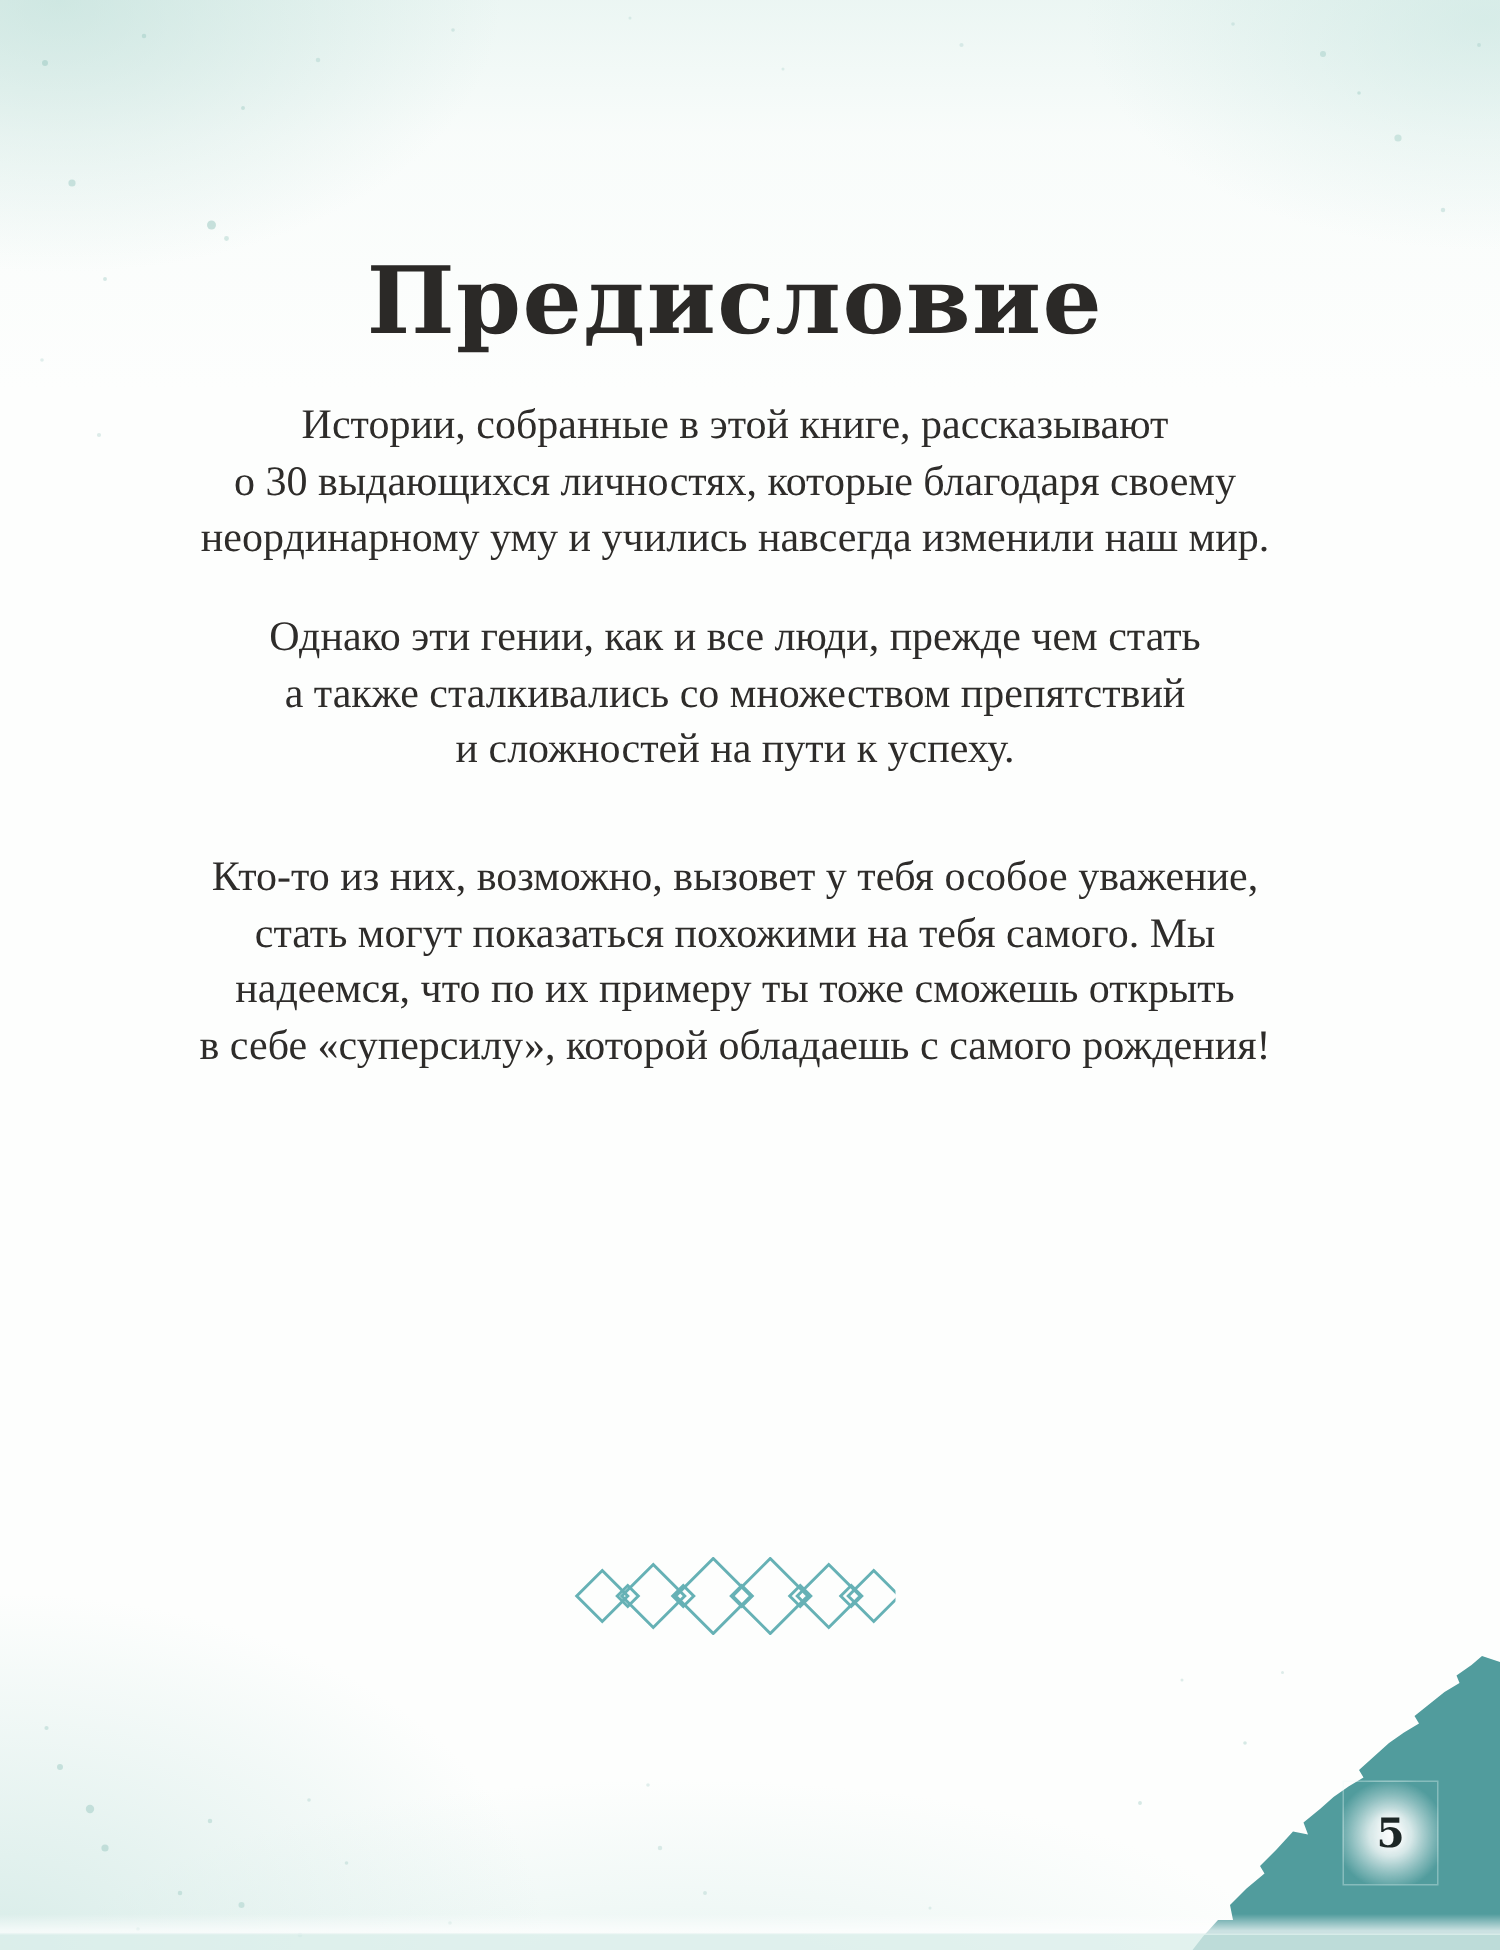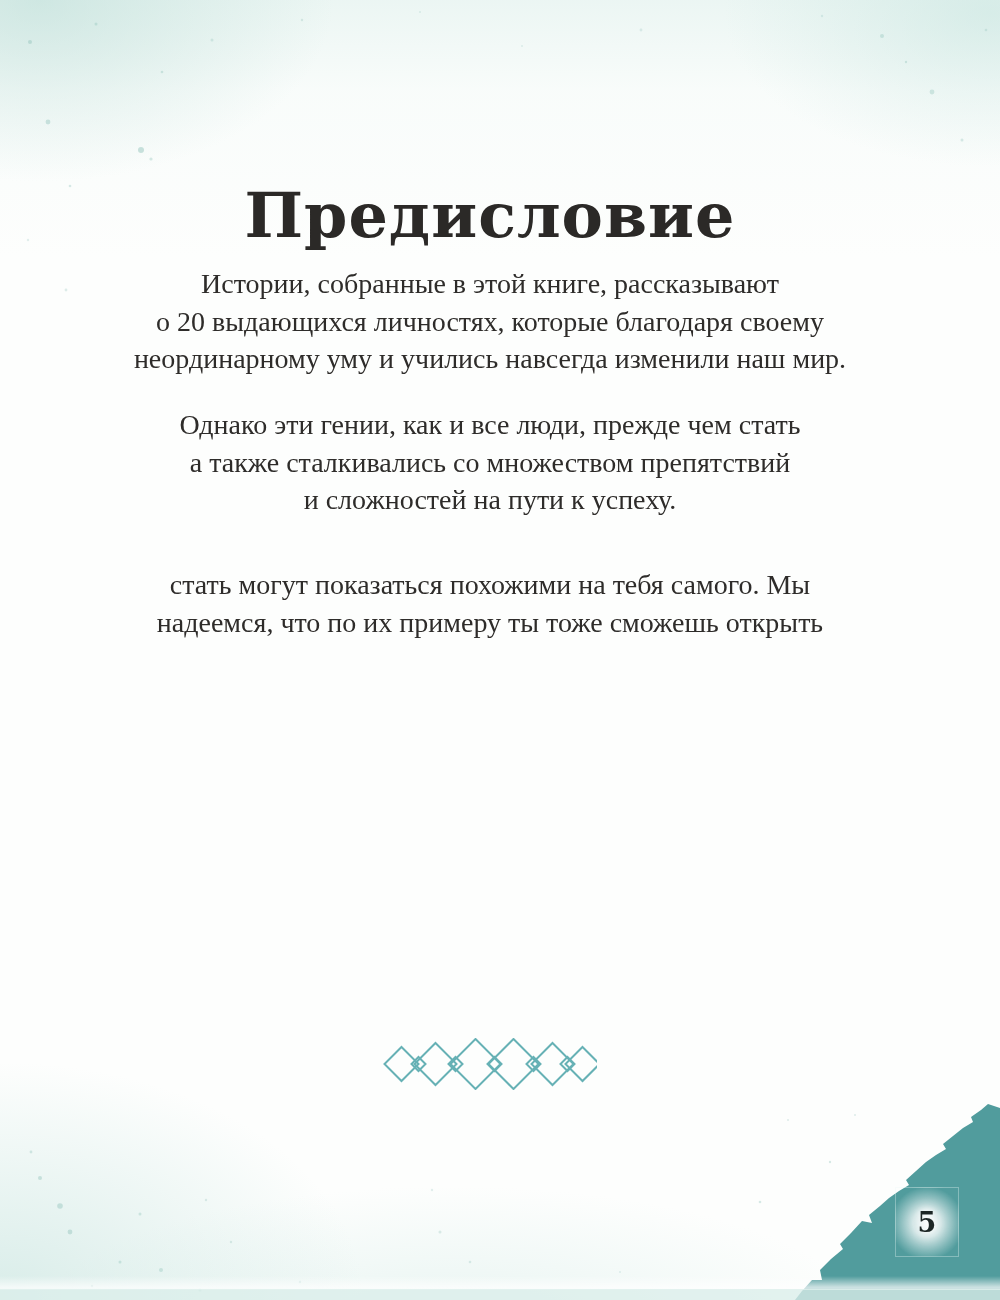--- a/index.html
+++ b/index.html
@@ -14,21 +14,21 @@
       radial-gradient(ellipse 520px 340px at 0% 100%, rgba(186,222,216,0.55), rgba(186,222,216,0) 70%),
       radial-gradient(ellipse 600px 200px at 45% 102%,rgba(205,232,227,0.45), rgba(205,232,227,0) 70%),
       linear-gradient(180deg, rgba(214,236,231,0.45) 0%, rgba(235,246,243,0.25) 7%, rgba(255,255,255,0) 20%),
       #fdfefd;
     font-family: "Liberation Serif", serif;
   }
   .speckles { position: absolute; inset: 0; pointer-events: none; }
 
   .title {
     position: absolute;
-    top: 137px;
+    top: 122px;
     left: 0;
     width: 980px;
     text-align: center;
     font-family: "DejaVu Serif", serif;
     font-size: 62px;
     font-weight: 600;
     letter-spacing: 1px;
     color: #2b2927;
   }
   .paragraphs {
@@ -146,33 +146,35 @@
         <circle cx="788" cy="1120" r="1" opacity="0.25"></circle>
       <circle cx="760" cy="1202" r="1.3" opacity="0.3"></circle>
         <circle cx="855" cy="1115" r="1" opacity="0.25"></circle>
     </g>
   </svg>
 
   <h1 class="title">Предисловие</h1>
 
   <div class="paragraphs p1">
     <div class="text-line">Истории, собранные в этой книге, рассказывают</div>
-    <div class="text-line">о 20 выдающихся личностях, которые благодаря своему</div>
+    <div class="text-line">о 30 выдающихся личностях, которые благодаря своему</div>
     <div class="text-line">неординарному уму и учились навсегда изменили наш мир.</div>
   </div>
 
   <div class="paragraphs p2">
     <div class="text-line">Однако эти гении, как и все люди, прежде чем стать</div>
     <div class="text-line">а также сталкивались со множеством препятствий</div>
     <div class="text-line">и сложностей на пути к успеху.</div>
   </div>
 
   <div class="paragraphs p3">
+    <div class="text-line">Кто-то из них, возможно, вызовет у тебя особое уважение,</div>
     <div class="text-line">стать могут показаться похожими на тебя самого. Мы</div>
     <div class="text-line">надеемся, что по их примеру ты тоже сможешь открыть</div>
+    <div class="text-line">в себе «суперсилу», которой обладаешь с самого рождения!</div>
   </div>
 
   <svg class="ornament" viewBox="0 0 212 52" xmlns="http://www.w3.org/2000/svg">
     <g fill="none" stroke="#4ca4a9" stroke-width="2" opacity="0.85">
       <path d="M18 9  L35 26 L18 43 L1 26 Z"></path>
       <path d="M52 5  L73 26 L52 47 L31 26 Z"></path>
       <path d="M92 1  L117 26 L92 51 L67 26 Z"></path>
       <path d="M130 1 L155 26 L130 51 L105 26 Z"></path>
       <path d="M169 5 L190 26 L169 47 L148 26 Z"></path>
       <path d="M199 9 L216 26 L199 43 L182 26 Z"></path>

